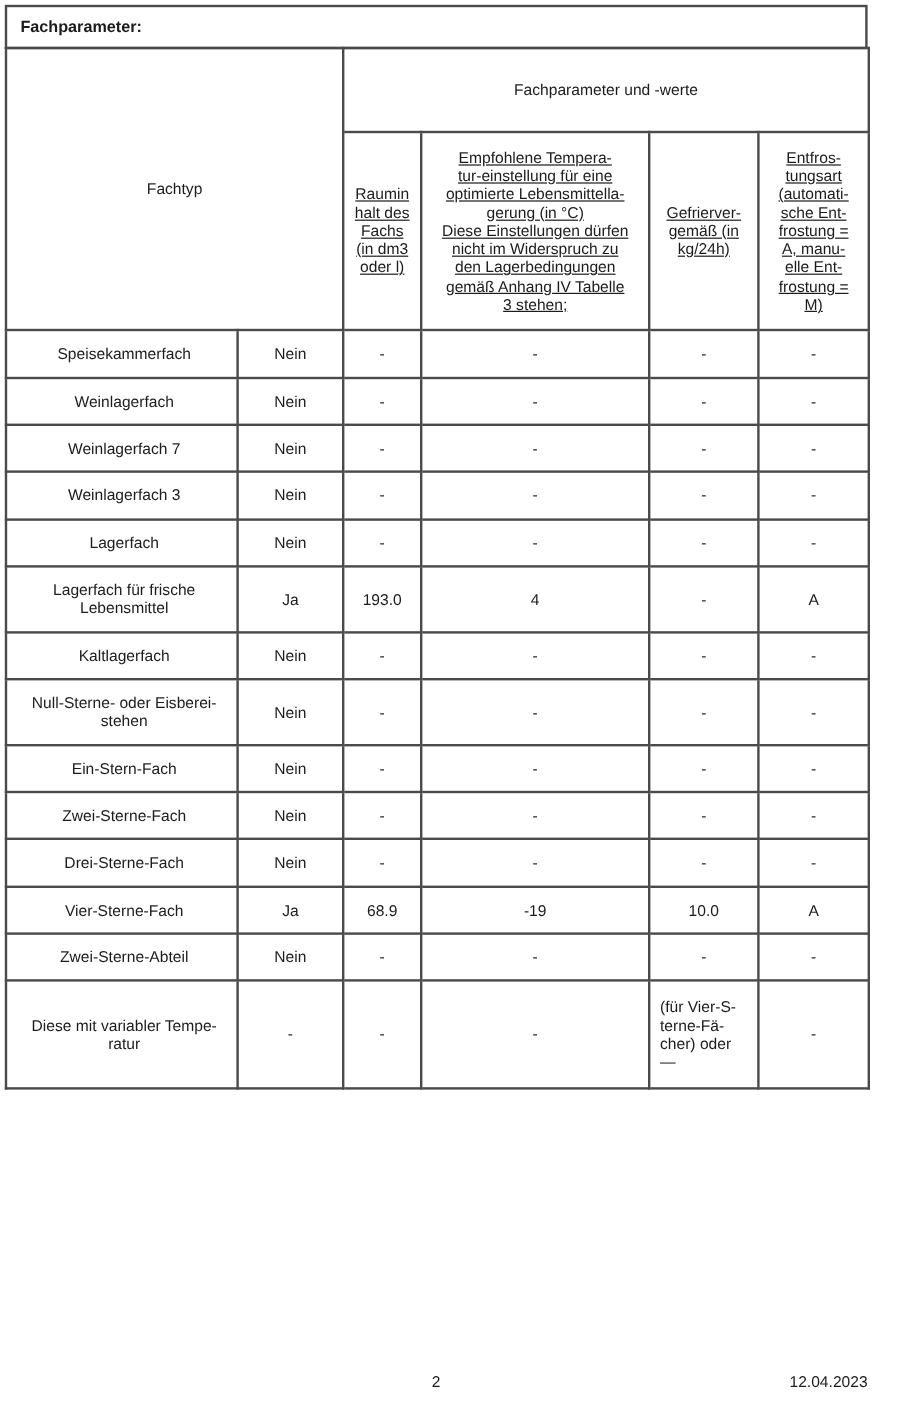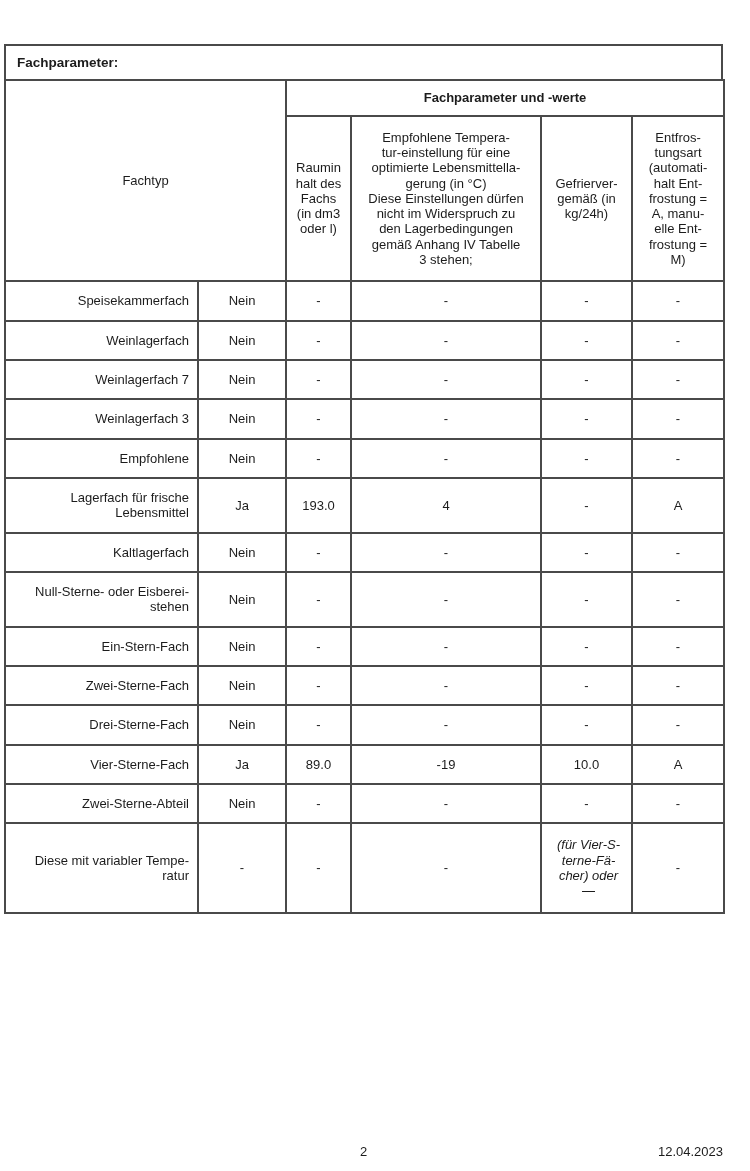--- a/index.html
+++ b/index.html
@@ -22,21 +22,20 @@
     top: 4px;
     width: 719px;
   }
   .title-box {
     box-sizing: border-box;
     border: 2px solid #4a4a4a;
     padding: 9px 11px 8px 11px;
     font-size: 13.5px;
     font-weight: bold;
     line-height: 1.2;
-    margin-top: 40px;
   }
   table.param-table {
     border-collapse: collapse;
     table-layout: fixed;
     width: 719px;
     margin-top: -2px;
   }
   .param-table th,
   .param-table td {
     box-sizing: border-box;
@@ -44,45 +43,44 @@
     font-size: 13px;
     font-weight: normal;
     line-height: 1.18;
     vertical-align: middle;
     text-align: center;
     white-space: pre-line;
     padding: 10px 4px;
     overflow: hidden;
   }
   .param-table th.group-header {
-    padding: 9px 4px;
-    font-weight: bold;
+    padding: 26px 4px;
   }
   .param-table th.col-header {
     padding: 13px 3px;
+    text-decoration: underline;
   }
   .param-table th.fachtyp-header {
     text-align: center;
   }
   .param-table td.cell-fachtyp {
-    text-align: right;
+    text-align: center;
     padding-left: 12px;
     padding-right: 8px;
   }
   .param-table td {
     padding-top: 11px;
     padding-bottom: 11px;
   }
   .param-table td.cell-left {
-    text-align: center;
+    text-align: left;
     padding-left: 8px;
     padding-right: 4px;
     padding-top: 13px;
     padding-bottom: 13px;
-    font-style: italic;
   }
   .footer {
     position: absolute;
     left: 4px;
     top: 1144px;
     width: 719px;
     height: 18px;
     font-size: 13px;
   }
   .footer .page-num {
@@ -133,21 +131,21 @@
 nicht im Widerspruch zu
 den Lagerbedingungen
 gemäß Anhang IV Tabelle
 3 stehen;</th>
           <th class="col-header">Gefrierver-
 gemäß (in
 kg/24h)</th>
           <th class="col-header">Entfros-
 tungsart
 (automati-
-halt Ent-
+sche Ent-
 frostung =
 A, manu-
 elle Ent-
 frostung =
 M)</th>
         </tr>
       </thead>
       <tbody>
           <tr>
         <td class="cell-fachtyp">Speisekammerfach</td>
@@ -175,21 +173,21 @@
       </tr>
           <tr>
         <td class="cell-fachtyp">Weinlagerfach 3</td>
         <td>Nein</td>
         <td>-</td>
         <td>-</td>
         <td>-</td>
         <td>-</td>
       </tr>
           <tr>
-        <td class="cell-fachtyp">Empfohlene</td>
+        <td class="cell-fachtyp">Lagerfach</td>
         <td>Nein</td>
         <td>-</td>
         <td>-</td>
         <td>-</td>
         <td>-</td>
       </tr>
           <tr>
         <td class="cell-fachtyp">Lagerfach für frische
 Lebensmittel</td>
         <td>Ja</td>
@@ -235,21 +233,21 @@
         <td class="cell-fachtyp">Drei-Sterne-Fach</td>
         <td>Nein</td>
         <td>-</td>
         <td>-</td>
         <td>-</td>
         <td>-</td>
       </tr>
           <tr>
         <td class="cell-fachtyp">Vier-Sterne-Fach</td>
         <td>Ja</td>
-        <td>89.0</td>
+        <td>68.9</td>
         <td>-19</td>
         <td>10.0</td>
         <td>A</td>
       </tr>
           <tr>
         <td class="cell-fachtyp">Zwei-Sterne-Abteil</td>
         <td>Nein</td>
         <td>-</td>
         <td>-</td>
         <td>-</td>

